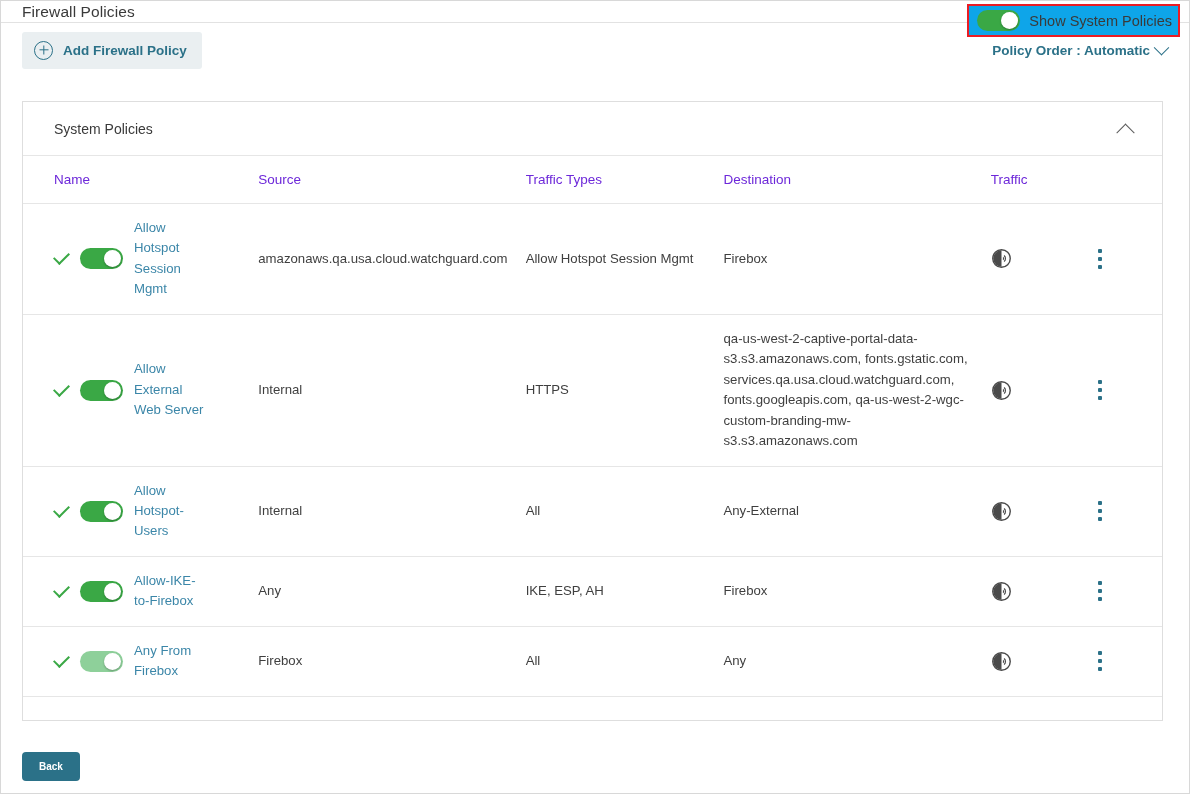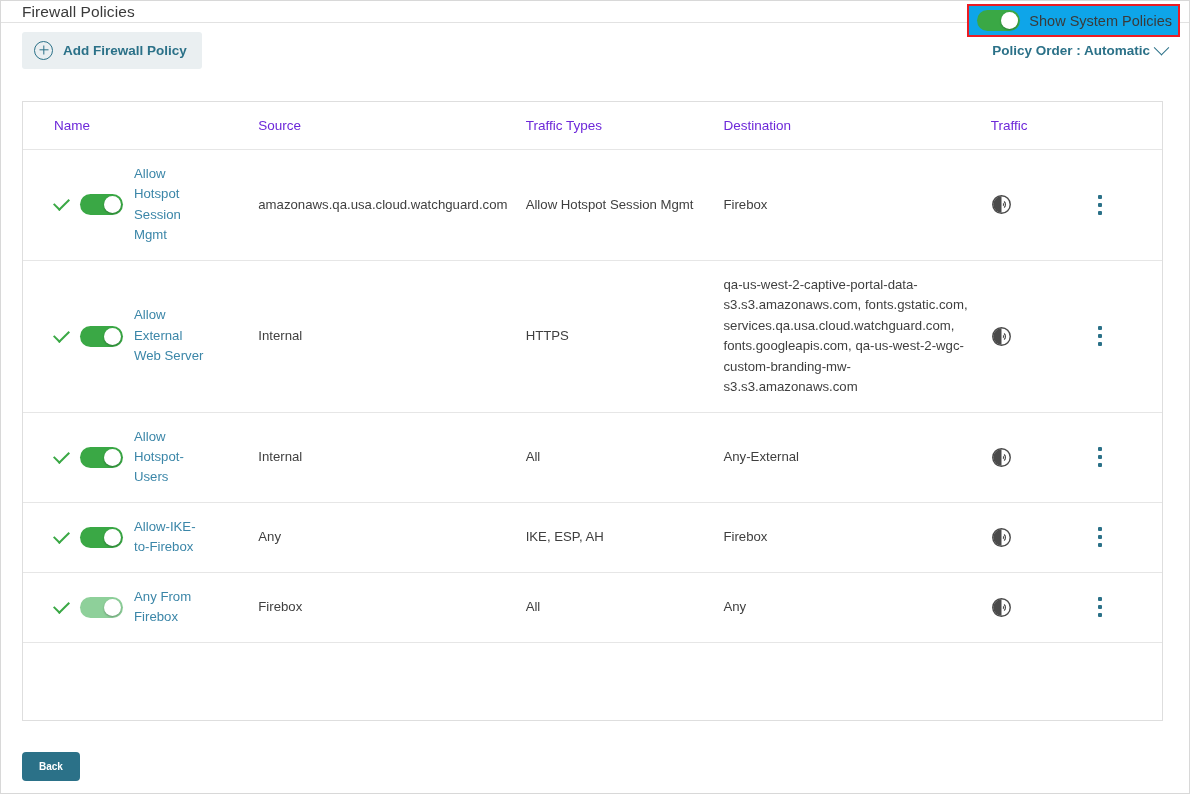--- a/index.html
+++ b/index.html
@@ -173,20 +173,24 @@
   </button>
 
   <div class="policy-order">
     <span class="lbl">Policy Order : Automatic</span>
     <span class="chev"></span>
   </div>
 </div>
 
 <div class="card">
 
+  <div class="card-head">
+    <div class="ttl">System Policies</div>
+    <div class="collapse-chev"></div>
+  </div>
 
   <table>
     <thead>
       <tr>
         <th class="c-name">Name</th>
         <th class="c-src">Source</th>
         <th class="c-traf">Traffic Types</th>
         <th class="c-dest">Destination</th>
         <th class="c-sec">Traffic</th>
         <th class="c-menu"></th>

